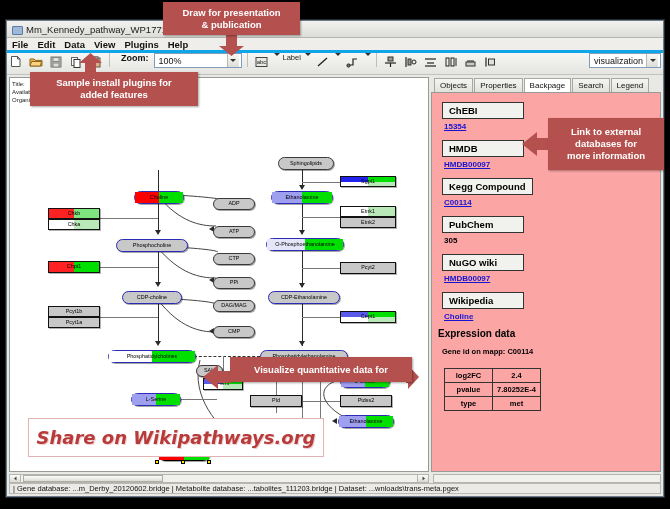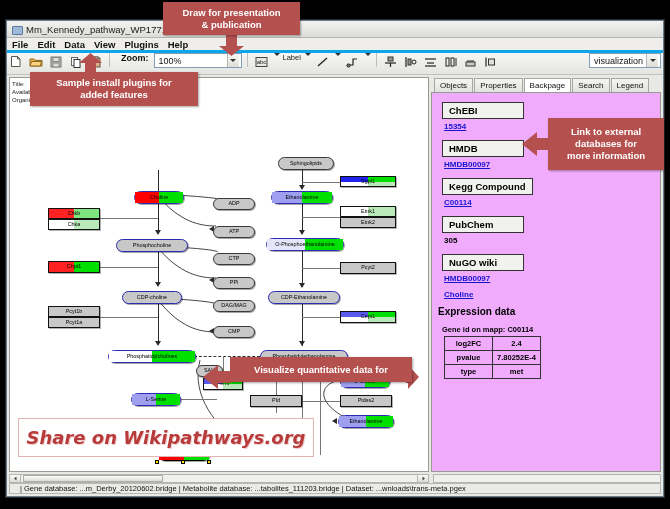--- a/index.html
+++ b/index.html
@@ -68,47 +68,47 @@
 
   
   .rightpanel { width:230px; margin:2px 2px 2px 1px; display:flex; flex-direction:column; }
   .tabs { display:flex; align-items:flex-end; height:15px; gap:1px; padding-left:3px; }
   .tab {
     font-size:8px; color:#111; padding:1px 5px 1px; background:linear-gradient(#f4f4f2,#e2e2dc);
     border:1px solid #a8a8a2; border-bottom:none; line-height:11px;
   }
   .tab.active { background:#fff; font-weight:normal; padding-bottom:2px; position:relative; top:1px; }
   .panelbody {
-    flex:1; background:#f0abfc; border:1px solid #9a9a94; overflow:hidden; position:relative;
+    flex:1; background:#fca5a5; border:1px solid #9a9a94; overflow:hidden; position:relative;
     padding:7px 0 0 10px;
   }
   .dbhead {
     display:inline-block; min-width:82px; border:1px solid #333; background:#f1f1ee;
     font-size:9.5px; font-weight:bold; color:#000; padding:2px 6px; margin-bottom:3px;
   }
   .dblink { font-size:8px; color:#1414d2; text-decoration:underline; margin:0 0 7px 2px; display:block; font-weight:bold;}
   .dbplain { font-size:8px; color:#000; margin:0 0 7px 2px; display:block; font-weight:bold;}
   .exprhead { font-size:10px; font-weight:bold; color:#000; margin:2px 0 8px -4px; }
-  .geneid { font-size:7.5px; color:#000; margin-bottom:2px; font-weight:bold;}
+  .geneid { font-size:7.5px; color:#000; margin-bottom:12px; font-weight:bold;}
   table.expr { border-collapse:collapse; margin-left:2px; }
   table.expr td { border:1px solid #333; font-size:7.5px; color:#000; padding:2px 4px; text-align:center; font-weight:bold; min-width:48px;}
 
   
   .statuswrap{ position:absolute; left:0; right:0; bottom:0; height:22px; }
   .hscroll {
     position:absolute; left:2px; right:234px; top:0; height:9px;
     background:#f0f0ec; border:1px solid #b5b5af; display:flex; align-items:center;
   }
   .hscroll .thumb{ position:absolute; left:13px; width:140px; top:0; bottom:0; background:linear-gradient(#fbfbfa,#dcdcd6); border:1px solid #adada7;}
   .hscroll .end{ width:11px; height:100%; background:linear-gradient(#fbfbfa,#dcdcd6); border-right:1px solid #b5b5af; display:flex;align-items:center;justify-content:center;}
   .hscroll .end.r{ position:absolute; right:0; border-right:none; border-left:1px solid #b5b5af;}
   .statusbar {
     position:absolute; left:2px; right:2px; bottom:2px; height:11px;
     background:#eceae6; border:1px solid #b9b9b3; font-size:7.5px; color:#111;
-    display:flex; align-items:center; padding-left:10px; white-space:nowrap; overflow:hidden;
+    display:flex; align-items:center; padding-left:3px; white-space:nowrap; overflow:hidden;
   }
   .panelscroll{ position:absolute; right:2px; top:0; width:228px; height:9px; background:#f0f0ec; border:1px solid #b5b5af;}
 
   
   .node { position:absolute; font-size:5.4px; color:#000; text-align:center;
           display:flex; align-items:center; justify-content:center; line-height:1; }
   .metab { border:1px solid #2b2bb5; border-radius:7px; background:#c8c8c8;
            box-shadow:1px 1px 0 rgba(0,0,0,.35); }
   .metab-plain { border:1px solid #3a3a3a; border-radius:7px; background:#c8c8c8;
            box-shadow:1px 1px 0 rgba(0,0,0,.35); }
@@ -131,21 +131,21 @@
 
   
   .callout { position:absolute; background:#b4504e; color:#fff; font-weight:bold;
              text-align:center; line-height:12px; z-index:30;
              box-shadow:1px 1px 2px rgba(0,0,0,.35);
              display:flex; align-items:center; justify-content:center; }
   .callout .ctext{ padding:3px 8px; font-size:9.5px; }
   .arrowdn{ position:absolute; z-index:29; }
 
   .shareban {
-    position:absolute; left:18px; top:418px; width:296px; height:39px;
+    position:absolute; left:28px; top:418px; width:296px; height:39px;
     background:#fff; border:1px solid #e2b3b3; display:flex; align-items:center; justify-content:center;
     z-index:31;
   }
   .shareban span{
     font-size:18px; font-weight:bold; font-style:italic; color:#b83b3b;
     text-shadow:1px 1px 0 #f0d0d0;
     font-family:"DejaVu Sans", sans-serif;
   }
 </style>
 </head>
@@ -549,20 +549,21 @@
 
           <div class="dbhead">Kegg Compound</div>
           <a class="dblink">C00114</a>
 
           <div class="dbhead">PubChem</div>
           <span class="dbplain">305</span>
 
           <div class="dbhead">NuGO wiki</div>
           <a class="dblink">HMDB00097</a>
 
+          <div class="dbhead">Wikipedia</div>
           <a class="dblink">Choline</a>
 
           <div class="exprhead">Expression data</div>
           <div class="geneid">Gene id on mapp: C00114</div>
 
           <table class="expr">
             <tbody>
             <tr>
                   <td>log2FC</td>
                   <td>2.4</td>

